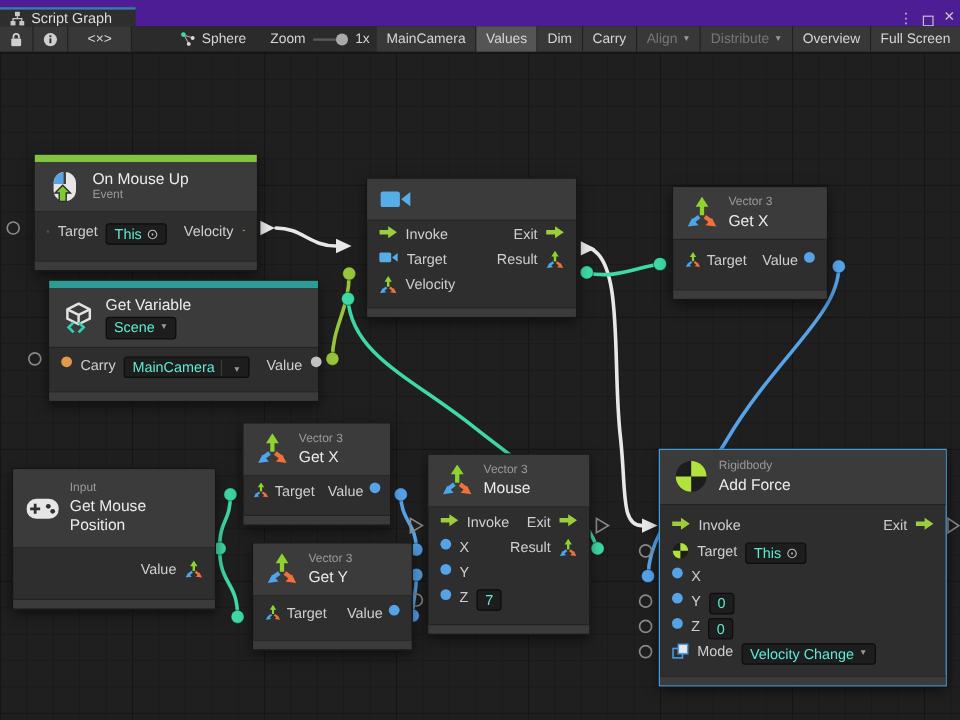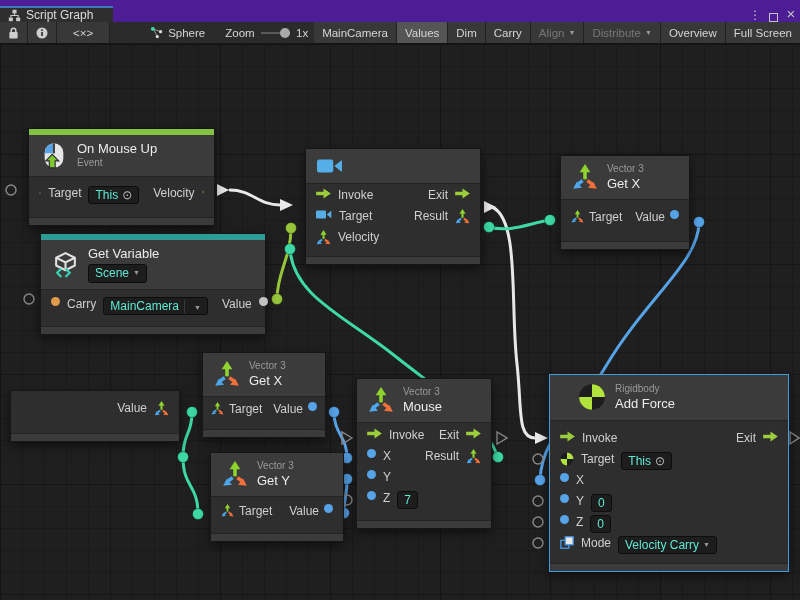--- a/index.html
+++ b/index.html
@@ -348,20 +348,32 @@
           <span>Target</span>
           <span class="grow"></span>
           <span>Value</span>
           <span class="dot blue"></span>
         </div>
       </div>
       <div class="foot"></div>
     </div>
 
     <div class="node" style="left:10px;top:346px;width:170px">
+      <div class="head" style="padding:10px 11px">
+        <svg width="28" height="18" viewBox="0 0 26 16">
+          <rect width="26" height="16" rx="8" fill="#e6e6e6"></rect>
+          <path d="M7 4 V12 M3 8 H11" stroke="#2f2f2f" stroke-width="2.2"></path>
+          <circle cx="17.5" cy="6" r="1.9" fill="#2f2f2f"></circle>
+            <circle cx="21" cy="10" r="1.9" fill="#2f2f2f"></circle>
+        </svg>
+        <div class="col">
+          <span class="cat">Input</span>
+          <span class="title">Get Mouse Position</span>
+        </div>
+      </div>
       <div class="ports" style="padding-top:10px;padding-bottom:11px">
         <div class="prow">
           <span class="grow"></span>
           <span>Value</span>
           <svg width="15" height="15" viewBox="0 0 22 22">
             <line x1="11" y1="13" x2="11" y2="6" stroke="#8fd32f" stroke-width="3"></line>
               <polygon points="11,0 6.5,7 15.5,7" fill="#8fd32f"></polygon>
             <line x1="9" y1="14" x2="5" y2="17" stroke="#4da6ea" stroke-width="3"></line>
               <polygon points="1,21 8.5,20 4,15" fill="#4da6ea"></polygon>
             <line x1="13" y1="14" x2="17" y2="17" stroke="#f2703a" stroke-width="3"></line>
@@ -488,21 +500,21 @@
         <div class="prow">
           <span class="dot blue"></span>
           <span>Z</span>
           <span class="chip numfield">7</span>
         </div>
       </div>
       <div class="foot"></div>
     </div>
 
     <div class="node selected" style="left:549px;top:330px;width:240px">
-      <div class="head" style="padding:8px 28px">
+      <div class="head" style="padding:8px 12px">
         <svg width="28" height="28" viewBox="0 0 24 24">
           <circle cx="12" cy="12" r="11" fill="#1d1d1d"></circle>
           <path d="M12 12 L12 1 A11 11 0 0 1 23 12 Z" fill="#b2e23c"></path>
           <path d="M12 12 L12 23 A11 11 0 0 1 1 12 Z" fill="#b2e23c"></path>
         </svg>
         <div class="col">
           <span class="cat">Rigidbody</span>
           <span class="title">Add Force</span>
         </div>
       </div>
@@ -543,21 +555,21 @@
           <span>Z</span>
           <span class="chip numfield">0</span>
         </div>
         <div class="prow">
           <svg width="14" height="14" viewBox="0 0 16 16">
             <rect x="1" y="5" width="9" height="9" fill="#2f2f2f" stroke="#4a9ae8" stroke-width="1.5"></rect>
             <rect x="6" y="1" width="9" height="9" fill="#e8e8e8" stroke="#4a9ae8" stroke-width="1.5"></rect>
           </svg>
           <span>Mode</span>
           <span class="chip caret">
-              <span>Velocity Carry</span>
+              <span>Velocity Change</span>
             </span>
         </div>
       </div>
       <div class="foot"></div>
     </div>
 
   </div>
 </div>
 
 </body></html>

